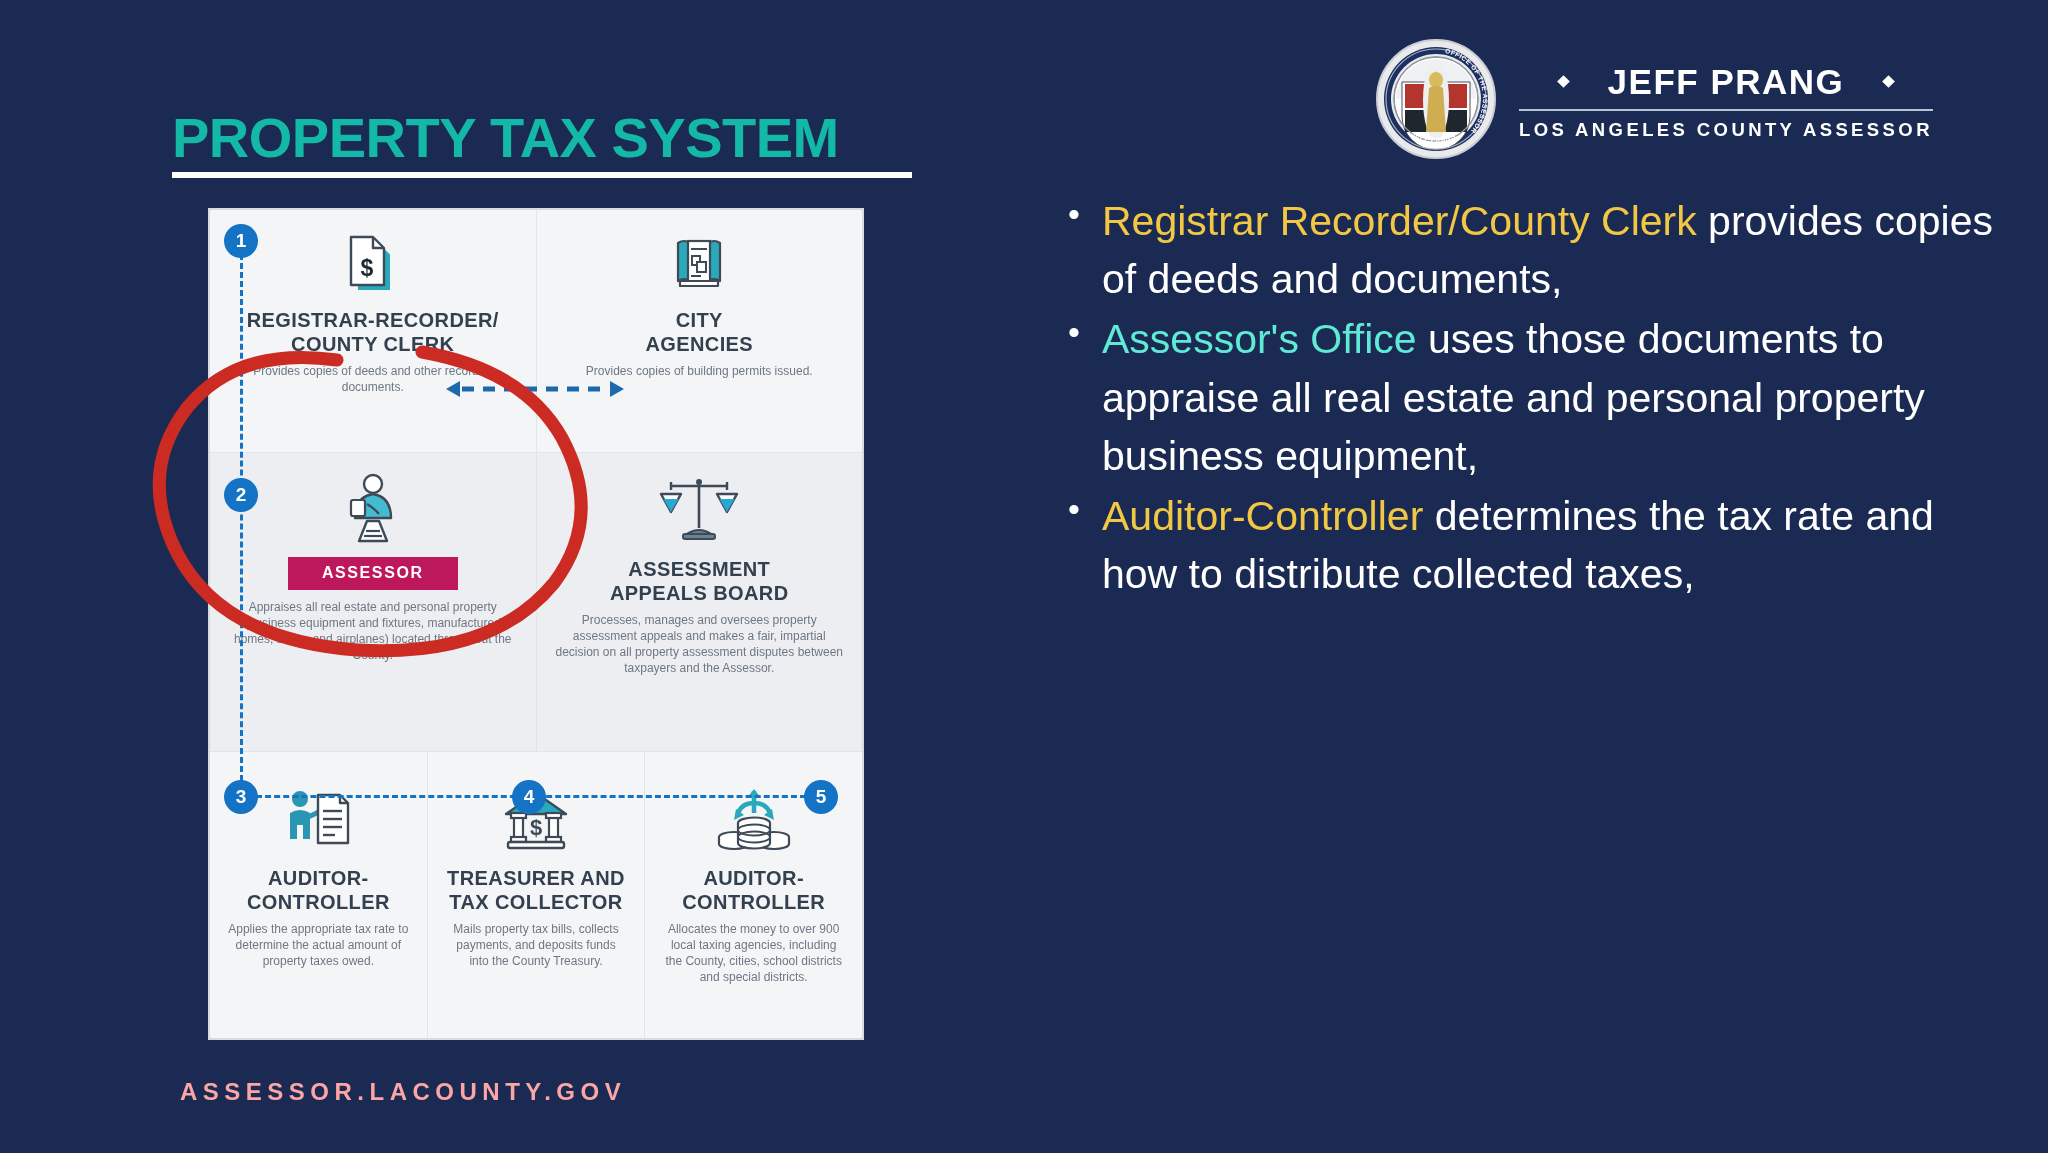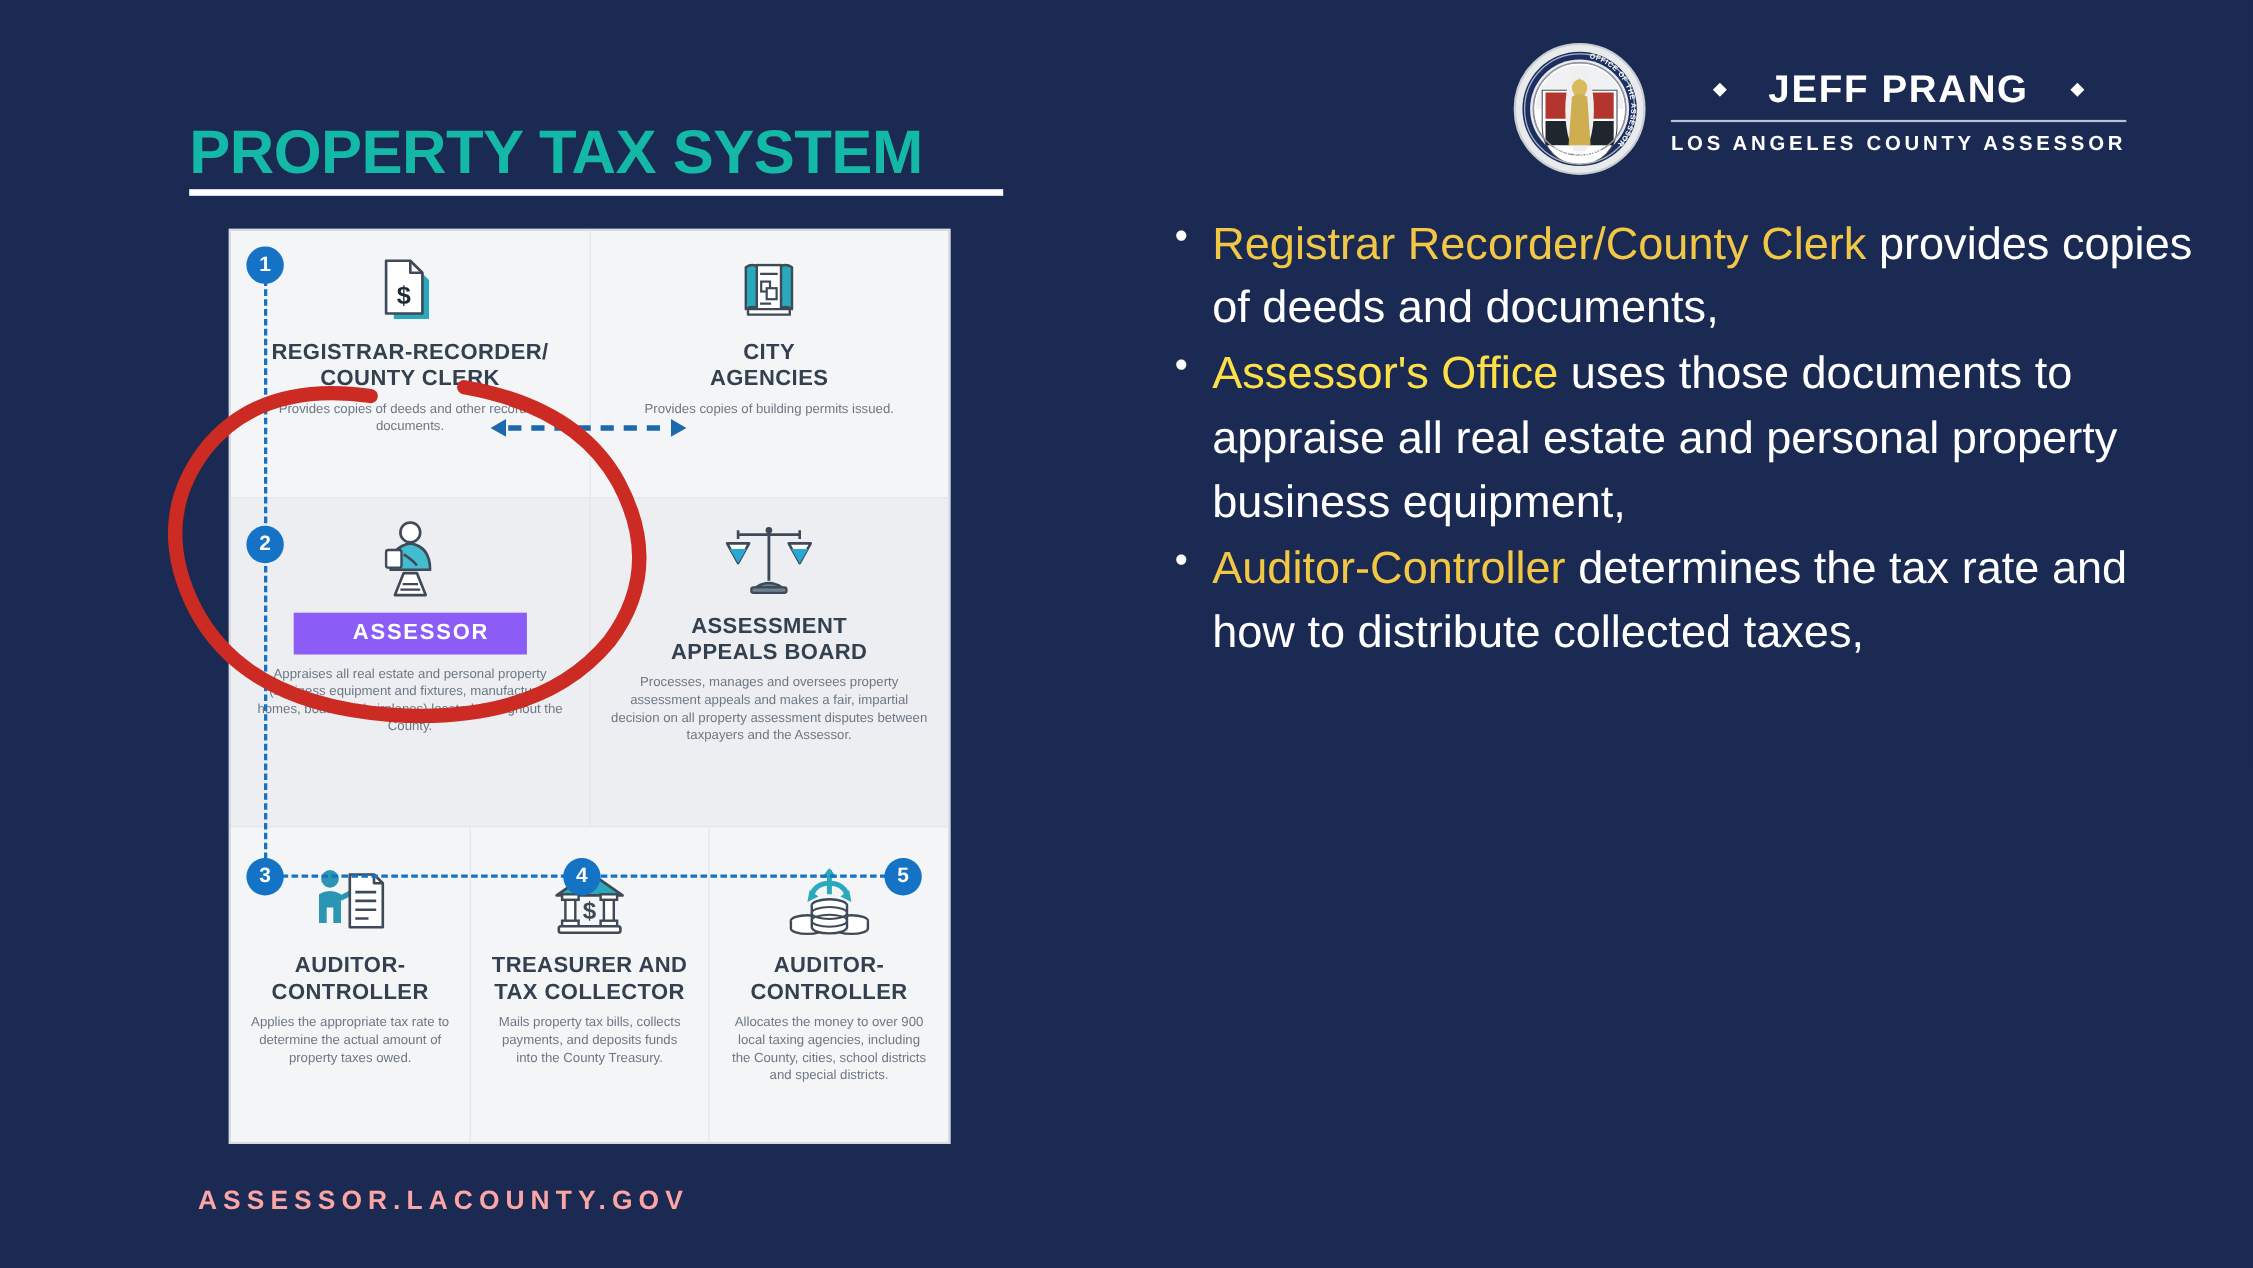--- a/index.html
+++ b/index.html
@@ -134,26 +134,26 @@
   .cell-desc {
     color: #6d7884;
     font-size: 12px;
     line-height: 1.33;
     padding: 0 6px;
   }
 
   
   .assessor-badge {
     display: inline-block;
-    background: #8b5cf6;
-    color: #ffffff;
-    font-size: 20px;
+    background: #be185d;
+    color: #ffffff;
+    font-size: 16px;
     font-weight: bold;
     letter-spacing: 1.6px;
-    padding: 7px 34px 8px 54px;
+    padding: 7px 34px 8px 34px;
     margin-bottom: 10px;
   }
 
   
   .step-dot {
     position: absolute;
     width: 34px;
     height: 34px;
     border-radius: 50%;
     background: #1473c4;
@@ -243,21 +243,21 @@
   }
   #bullets li::before {
     content: "\2022";
     position: absolute;
     left: 8px;
     top: -2px;
     color: #ffffff;
     font-size: 34px;
   }
   .hl-gold { color: #f2c744; }
-  .hl-orange { color: #fde047; }
+  .hl-orange { color: #5eead4; }
 </style>
 </head>
 <body>
 
 <div id="brand-block">
 
   <div id="seal">
     <svg viewBox="0 0 122 122" width="122" height="122">
       <circle cx="61" cy="61" r="59" fill="#e9eaec" stroke="#c9ccd2" stroke-width="2"></circle>
       <circle cx="61" cy="61" r="52" fill="#1b2f63"></circle>

